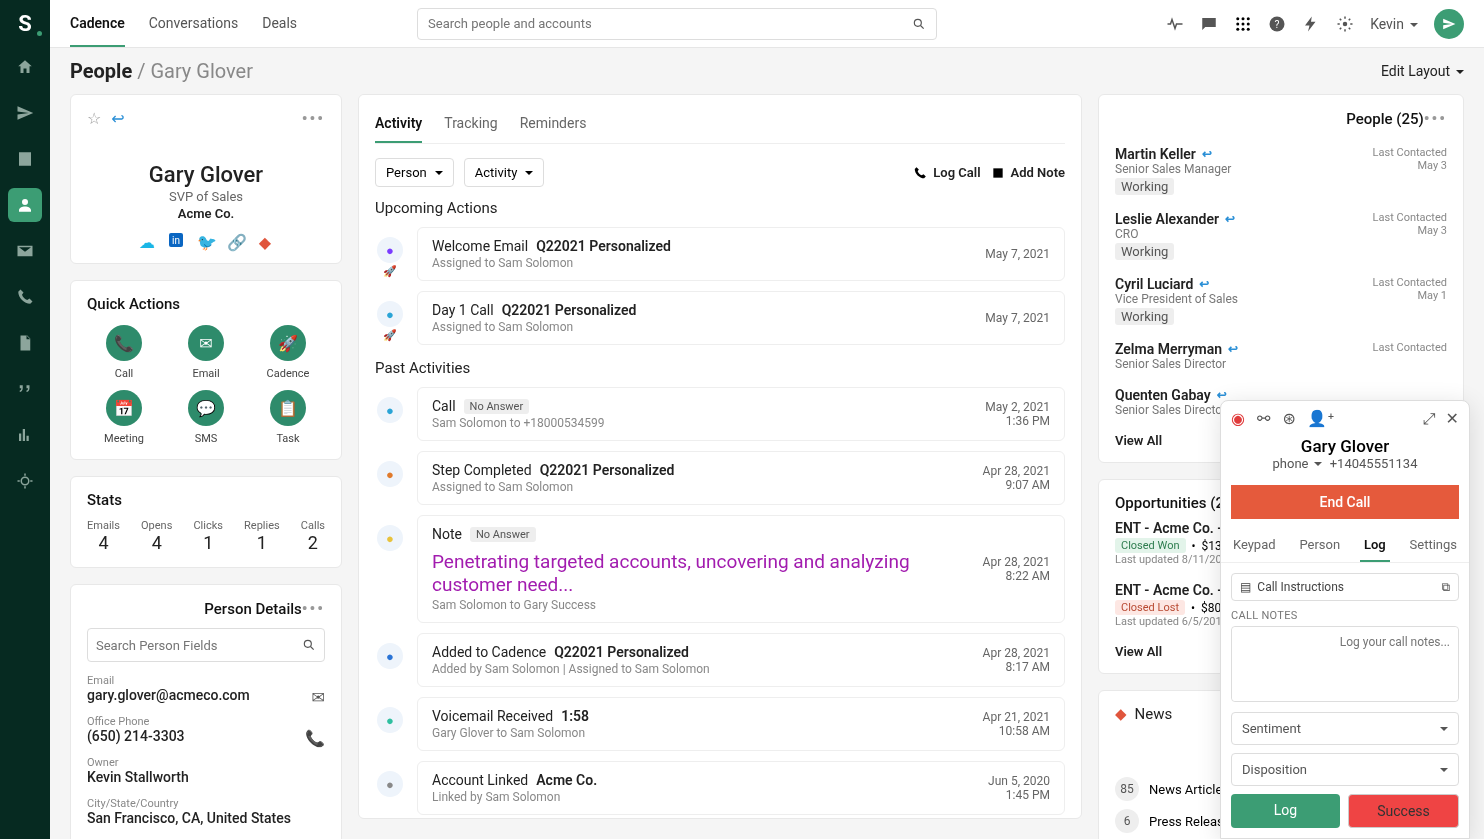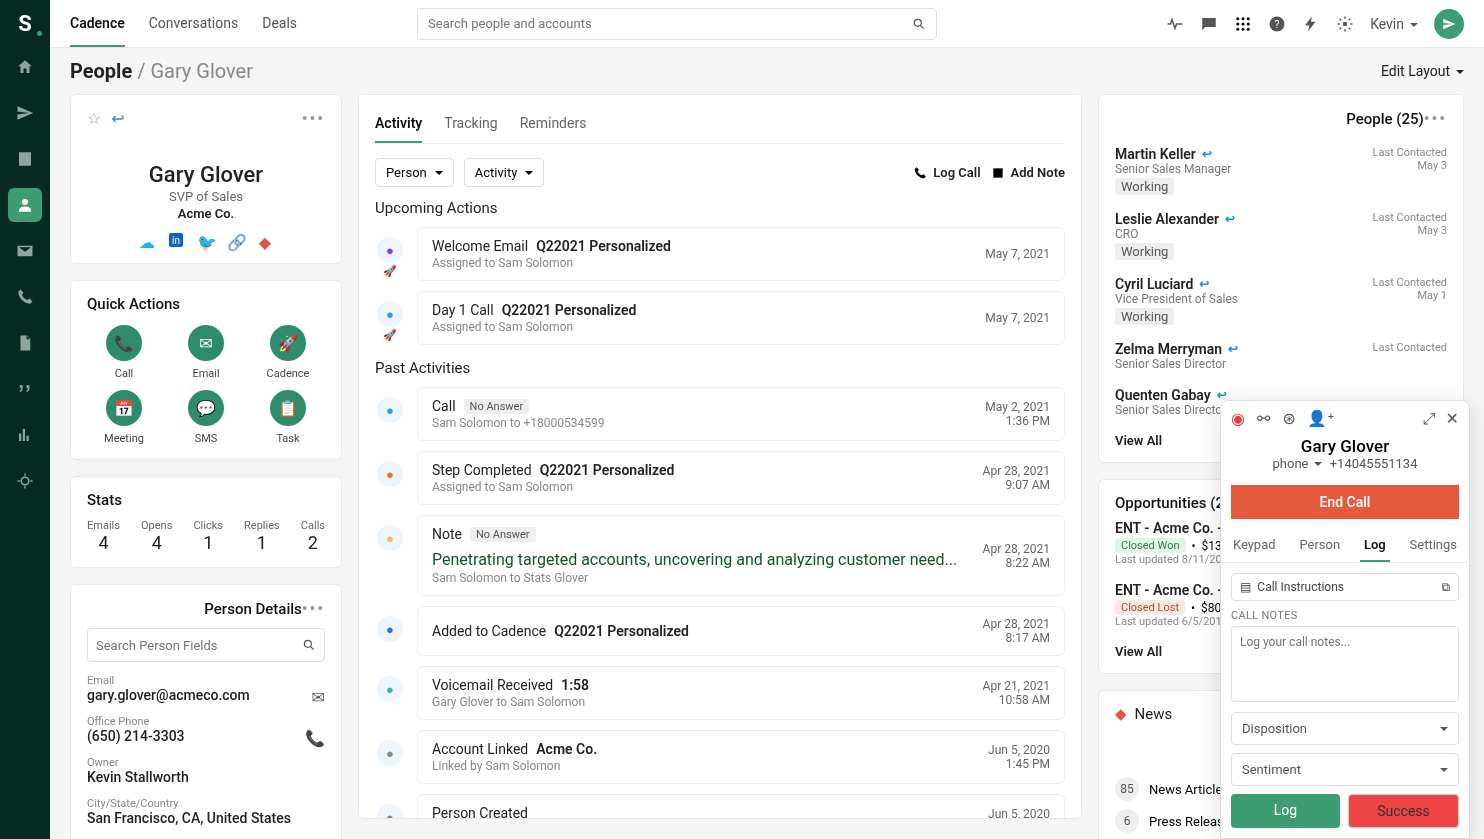--- a/index.html
+++ b/index.html
@@ -124,21 +124,21 @@
 .call .cname { font-size:17px; font-weight:500; }
 .call .cphone { font-size:13px; color:#555; display:flex; justify-content:center; align-items:center; gap:8px;}
 .call .endcall { margin:6px 10px 10px; background:#e55a3c; color:#fff; text-align:center; padding:9px 0; border-radius:0; font-size:14px; font-weight:500; cursor:pointer; }
 .call .ctabs { display:flex; justify-content:space-around; font-size:13px; color:#666; border-bottom:1px solid #eee; }
 .call .ctabs .ct { padding:8px 4px; cursor:pointer; }
 .call .ctabs .ct.active { color:#111; font-weight:600; border-bottom:2px solid #3c9d74; }
 .call .instr { margin:10px 10px 8px; border:1px solid #ddd; border-radius:4px; padding:6px 8px; font-size:12px; display:flex; align-items:center; gap:6px; color:#444;}
 .call .instr .ex { margin-left:auto; }
 .call .notelbl { font-size:11px; color:#777; margin:0 10px 4px; letter-spacing:.3px;}
 .call .notes { margin:0 10px 10px; border:1px solid #ddd; border-radius:4px; height:76px; }
-.call .notes textarea { width:100%; height:100%; border:none; outline:none; resize:none; padding:8px; font-size:12px; font-family:inherit; border-radius:4px;}
+.call .notes textarea { width:100%; height:100%; border:none; outline:none; resize:none; padding:8px; font-size:12px; font-family:inherit; border-radius:4px;text-align:right;}
 .call .sel { margin:0 10px 8px; border:1px solid #ddd; border-radius:4px; padding:8px 10px; font-size:13px; color:#555; display:flex; align-items:center; cursor:pointer;}
 .call .sel .chev { margin-left:auto; }
 .call .btnrow { display:flex; gap:8px; padding:0 10px 10px; }
 .call .btn { flex:1; text-align:center; padding:8px 0; border-radius:4px; font-size:14px; cursor:pointer; }
 .call .btn.log { background:#3c9d74; color:#fff; }
 .call .btn.success { background:#ef4444; border:1px solid #ccc; color:#333; }
 
 .chev-down::after { content:""; display:inline-block; border:4px solid transparent; border-top-color:currentColor; margin-left:2px; transform:translateY(2px);}
 .mini { width:14px; height:14px; }
 </style>
@@ -503,43 +503,44 @@
     <div class="iconcol">
       <div class="dot" style="color:#e8c23b">●</div>
 
     </div>
     <div class="card-row">
       <div class="body">
         <div class="line1">
           <span>Note</span>
           <span class="pill">No Answer</span>
 
-          <span style="color:#14532d;font-size:16px">Penetrating targeted accounts, uncovering and analyzing customer need...</span>
-        </div>
-        <div class="line2">Sam Solomon to Stats Glover</div>
+          <span style="color:#a21caf;font-size:19px">Penetrating targeted accounts, uncovering and analyzing customer need...</span>
+        </div>
+        <div class="line2">Sam Solomon to Gary Success</div>
       </div>
       <div class="date">
                 <div>Apr 28, 2021</div>
                 <div>8:22 AM</div>
               </div>
     </div>
   </div>
           <div class="act">
     <div class="iconcol">
       <div class="dot" style="color:#2a74d6">●</div>
 
     </div>
     <div class="card-row">
       <div class="body">
         <div class="line1">
           <span>Added to Cadence</span>
 
           <span class="bold">Q22021 Personalized</span>
 
         </div>
+        <div class="line2">Added by Sam Solomon | Assigned to Sam Solomon</div>
       </div>
       <div class="date">
                 <div>Apr 28, 2021</div>
                 <div>8:17 AM</div>
               </div>
     </div>
   </div>
           <div class="act">
     <div class="iconcol">
       <div class="dot" style="color:#2fbfa0">●</div>
@@ -737,24 +738,24 @@
     <div class="ct">Settings</div>
   </div>
   <div class="instr">
     <span>▤</span>
     <span>Call Instructions</span>
     <span class="ex">⧉</span>
   </div>
   <div class="notelbl">CALL NOTES</div>
   <div class="notes"><textarea placeholder="Log your call notes..." style=""></textarea></div>
   <div class="sel">
+      <span>Sentiment</span>
+      <span class="chev chev-down"></span>
+    </div>
+  <div class="sel">
       <span>Disposition</span>
-      <span class="chev chev-down"></span>
-    </div>
-  <div class="sel">
-      <span>Sentiment</span>
       <span class="chev chev-down"></span>
     </div>
   <div class="btnrow">
     <div class="btn log">Log</div>
     <div class="btn success">Success</div>
   </div>
 </div>
 
 </body></html>

